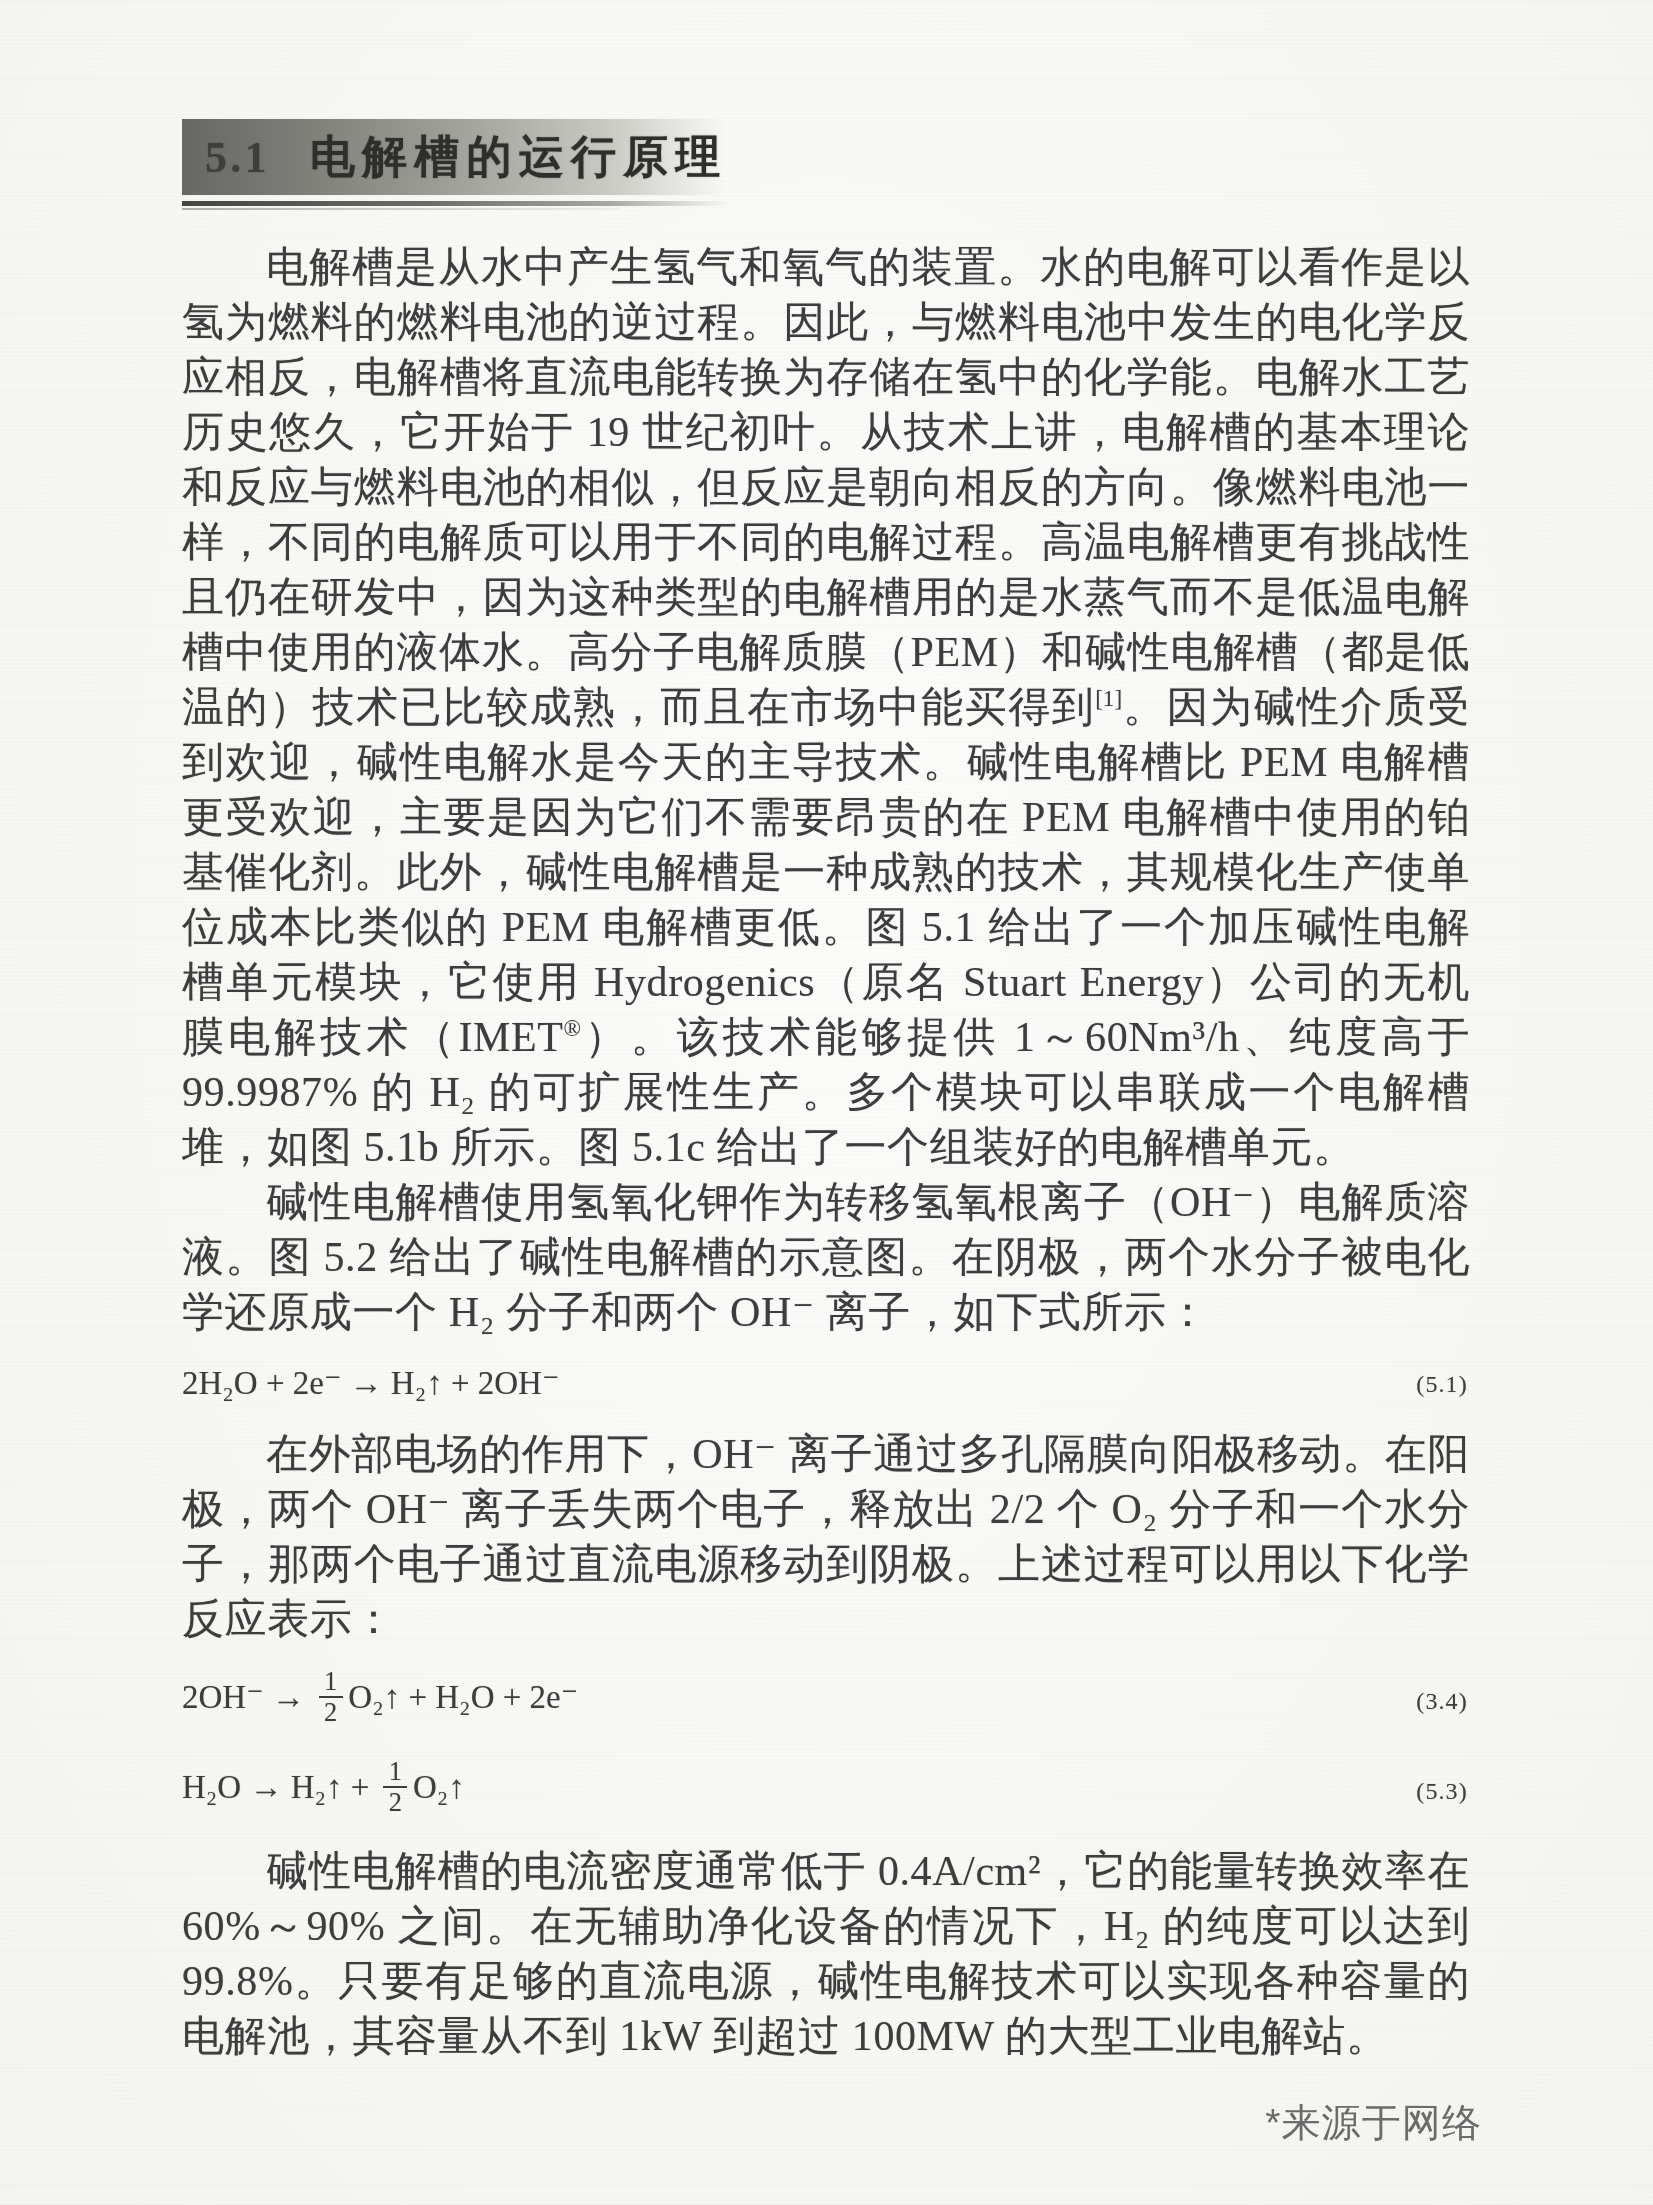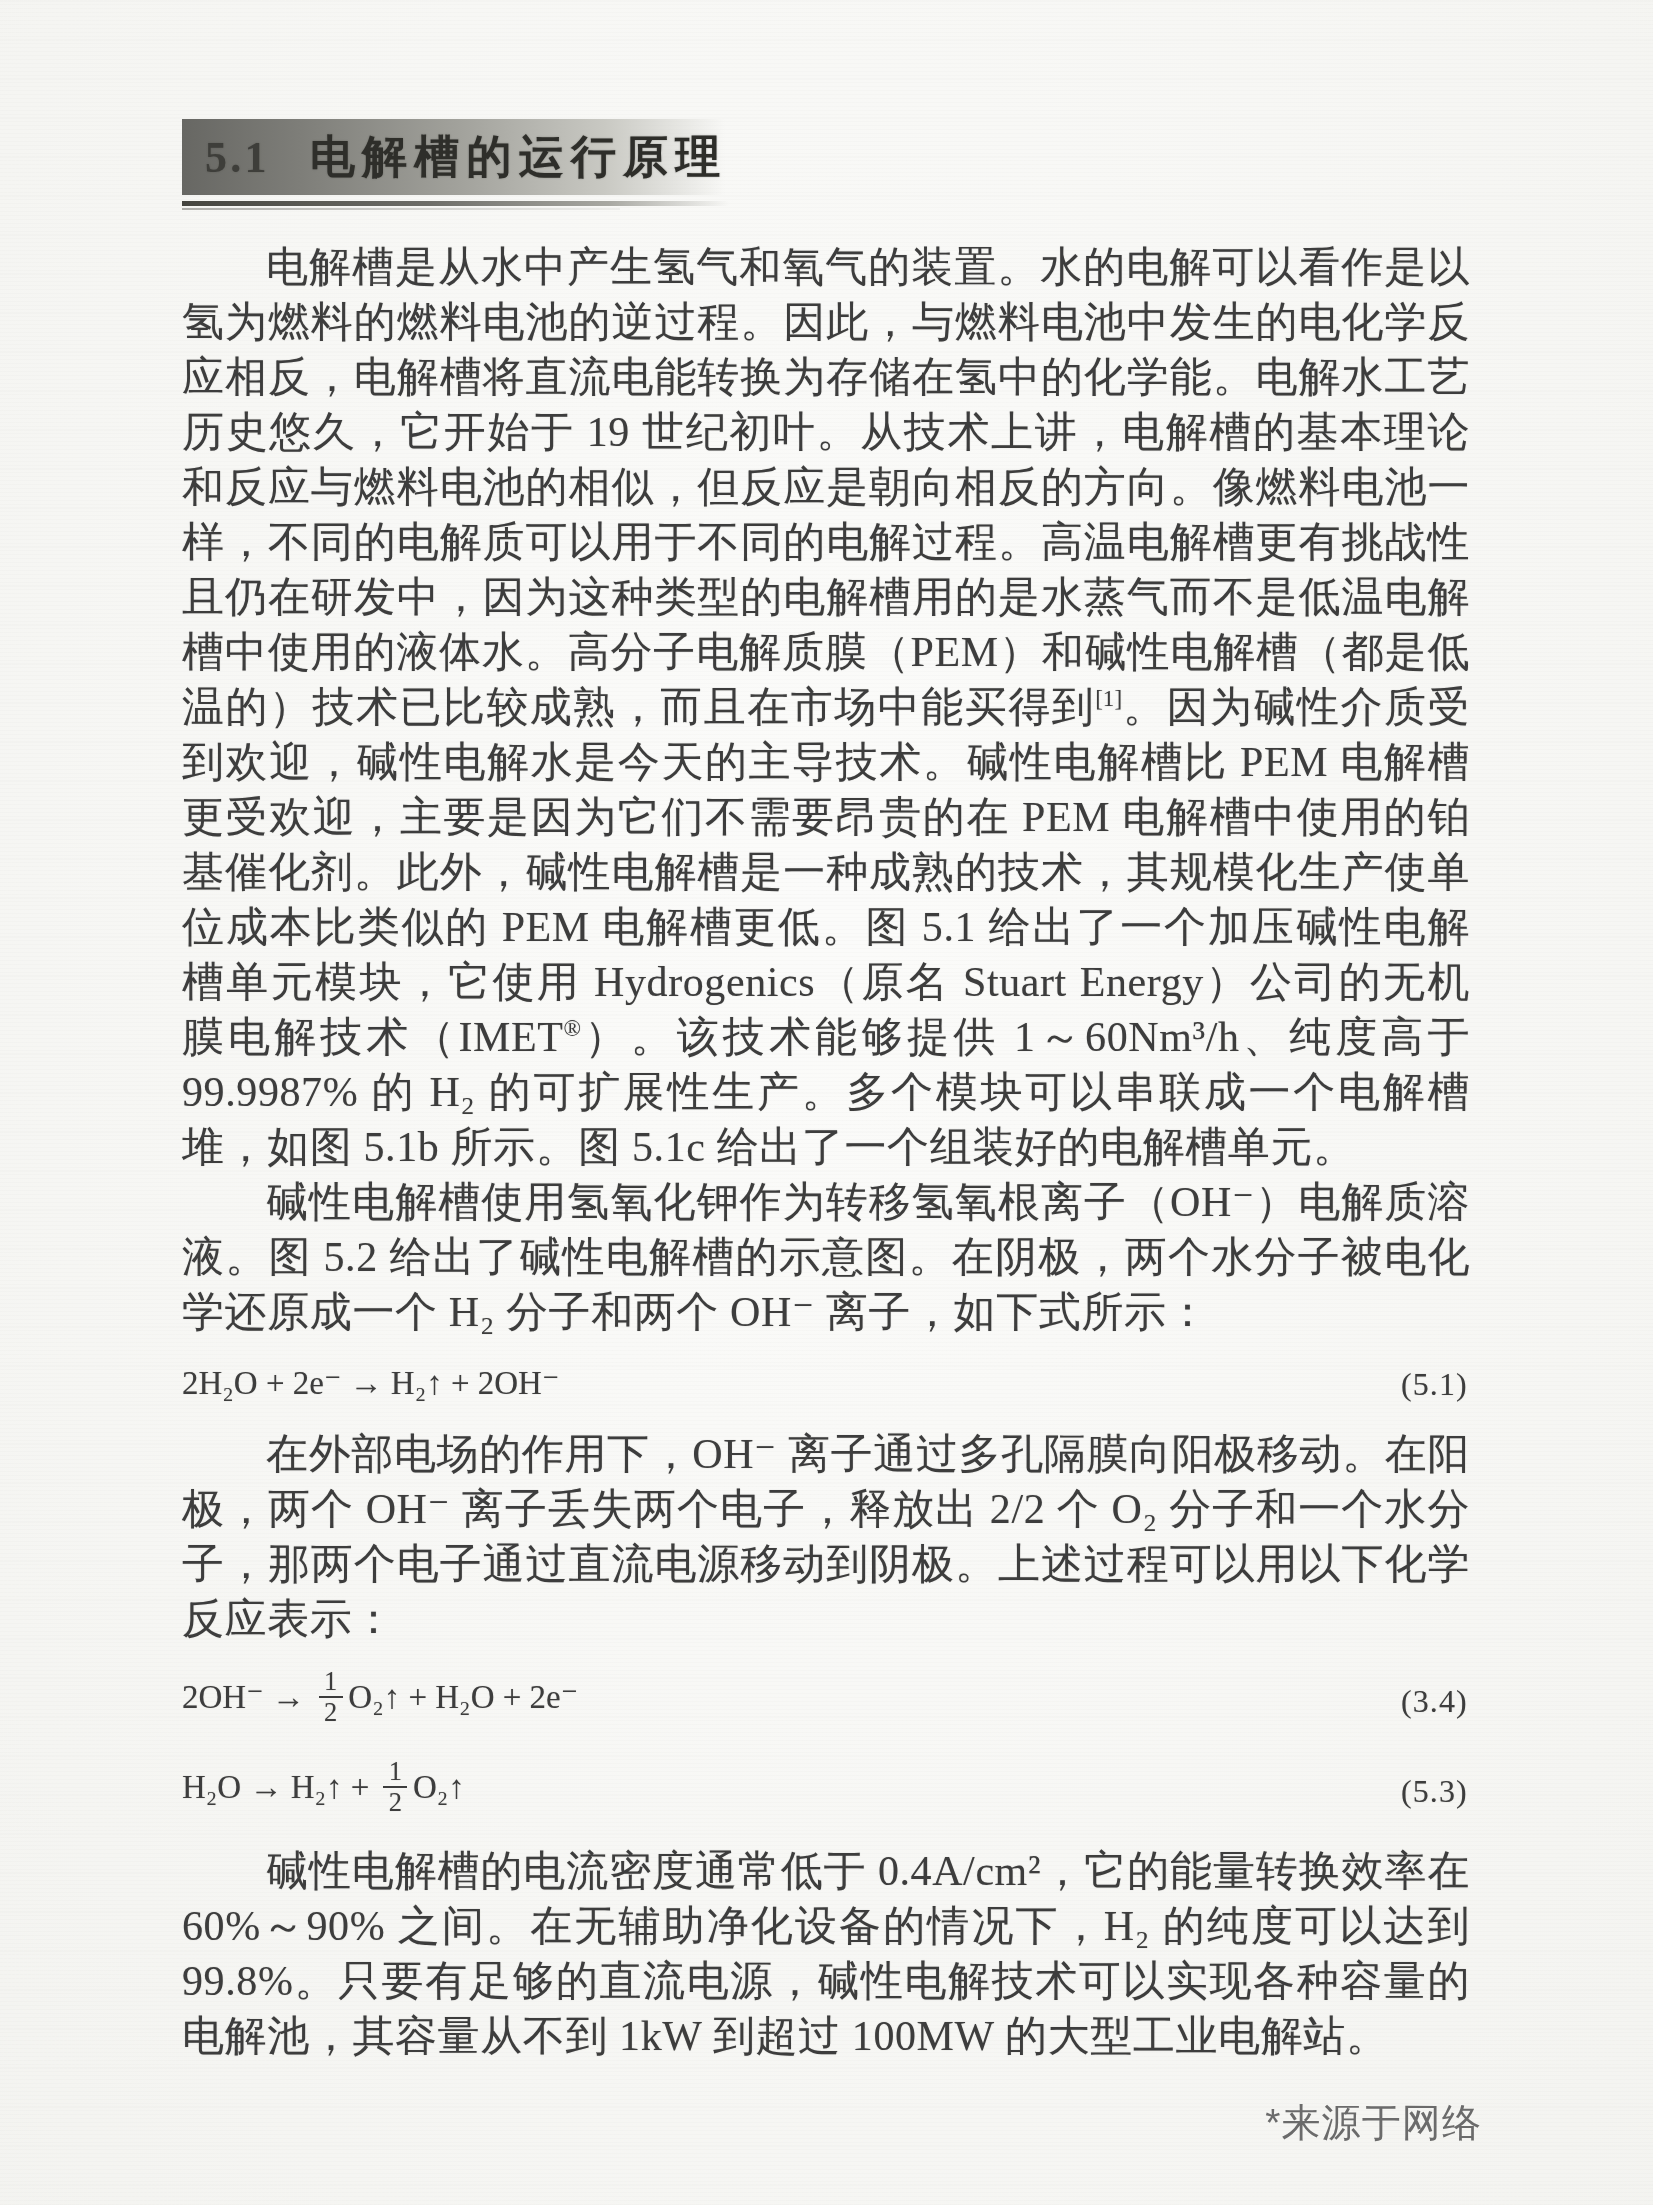--- a/index.html
+++ b/index.html
@@ -55,21 +55,21 @@
     position:relative;
     margin:16.5px 0;padding:6.6px 0;
     text-align:left;
     font-size:33px;line-height:1.25;
     color:#3d3d3d;
     text-shadow:0 0 1.1px rgba(80,80,78,0.35);
     white-space:nowrap;
   }
   .eq-num{
     position:absolute;right:2.2px;top:50%;transform:translateY(-50%);
-    font-size:32px;letter-spacing:1.1px;
+    font-size:24px;letter-spacing:1.1px;
   }
   .frac{
     display:inline-flex;flex-direction:column;align-items:center;
     vertical-align:middle;
     font-size:26.5px;line-height:1.1;
     margin:0 5.5px;position:relative;top:-3.3px;
   }
   .frac .num{padding:0 5.5px;border-bottom:2.2px solid #3d3d3d;}
   .frac .den{padding:0 5.5px;}
   .watermark{

